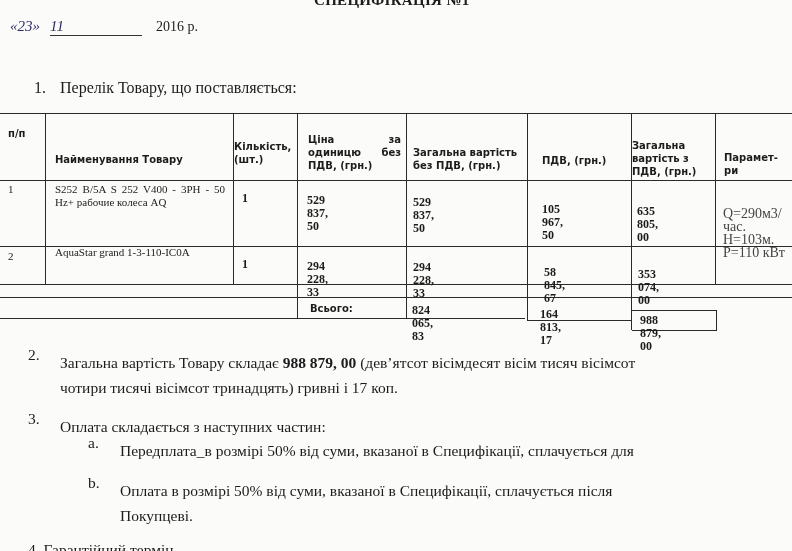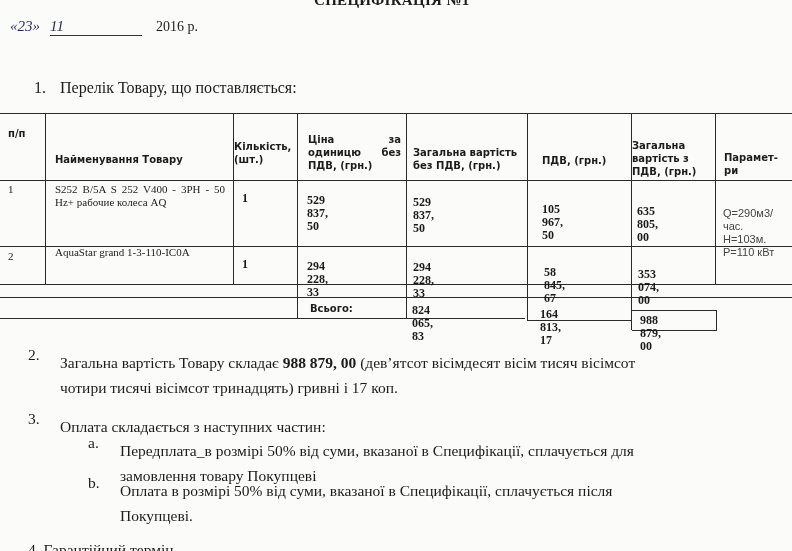--- a/index.html
+++ b/index.html
@@ -20,21 +20,21 @@
   .sec1 .num { display: inline-block; width: 22px; }
 
   .tbl { position: absolute; left: 0; top: 0; }
   .line { position: absolute; background: #2a2a2a; }
   .h { height: 1px; }
   .v { width: 1px; }
   .cell { position: absolute; font-size: 11px; line-height: 13px; white-space: normal; }
   .hdr { font-family: "DejaVu Sans", sans-serif; font-weight: bold; font-size: 10px; line-height: 13px; }
   .b { font-weight: bold; font-size: 12px; }
   .just { text-align: justify; text-align-last: justify; }
-  .param { font-family: Liberation Sans, sans-serif; font-size: 11px; color: #444; line-height: 13px; }
+  .param { font-family: Liberation Serif, serif; font-size: 14px; color: #444; line-height: 13px; }
 
   .para { position: absolute; font-size: 15.5px; line-height: 17px; }
   .para .num { position: absolute; left: -24px; }
   .para p { margin: 8px; text-align: justify; }
   .para .last { text-align: left; }
 </style>
 </head>
 <body>
 
 <div class="abs title">СПЕЦИФІКАЦІЯ №1</div>
@@ -113,21 +113,20 @@
 </div>
 
 <div class="para" style="left:52px;top:410px;width:728px;">
   <span class="num">3.</span>
   <p class="last">Оплата складається з наступних частин:</p>
 </div>
 
 <div class="para" style="left:112px;top:434px;width:664px;">
   <span class="num">a.</span>
   <p>Передплата_в розмірі 50% від суми, вказаної в Специфікації, сплачується для</p>
-  <p class="last">замовлення товару Покупцеві</p>
 </div>
 
 <div class="para" style="left:112px;top:474px;width:664px;">
   <span class="num">b.</span>
   <p>Оплата в розмірі 50% від суми, вказаної в Специфікації, сплачується після</p>
   <p class="last">Покупцеві.</p>
 </div>
 
 <div class="abs" style="left:28px;top:541px;font-size:15.5px;">4. Гарантійний термін...</div>
 

